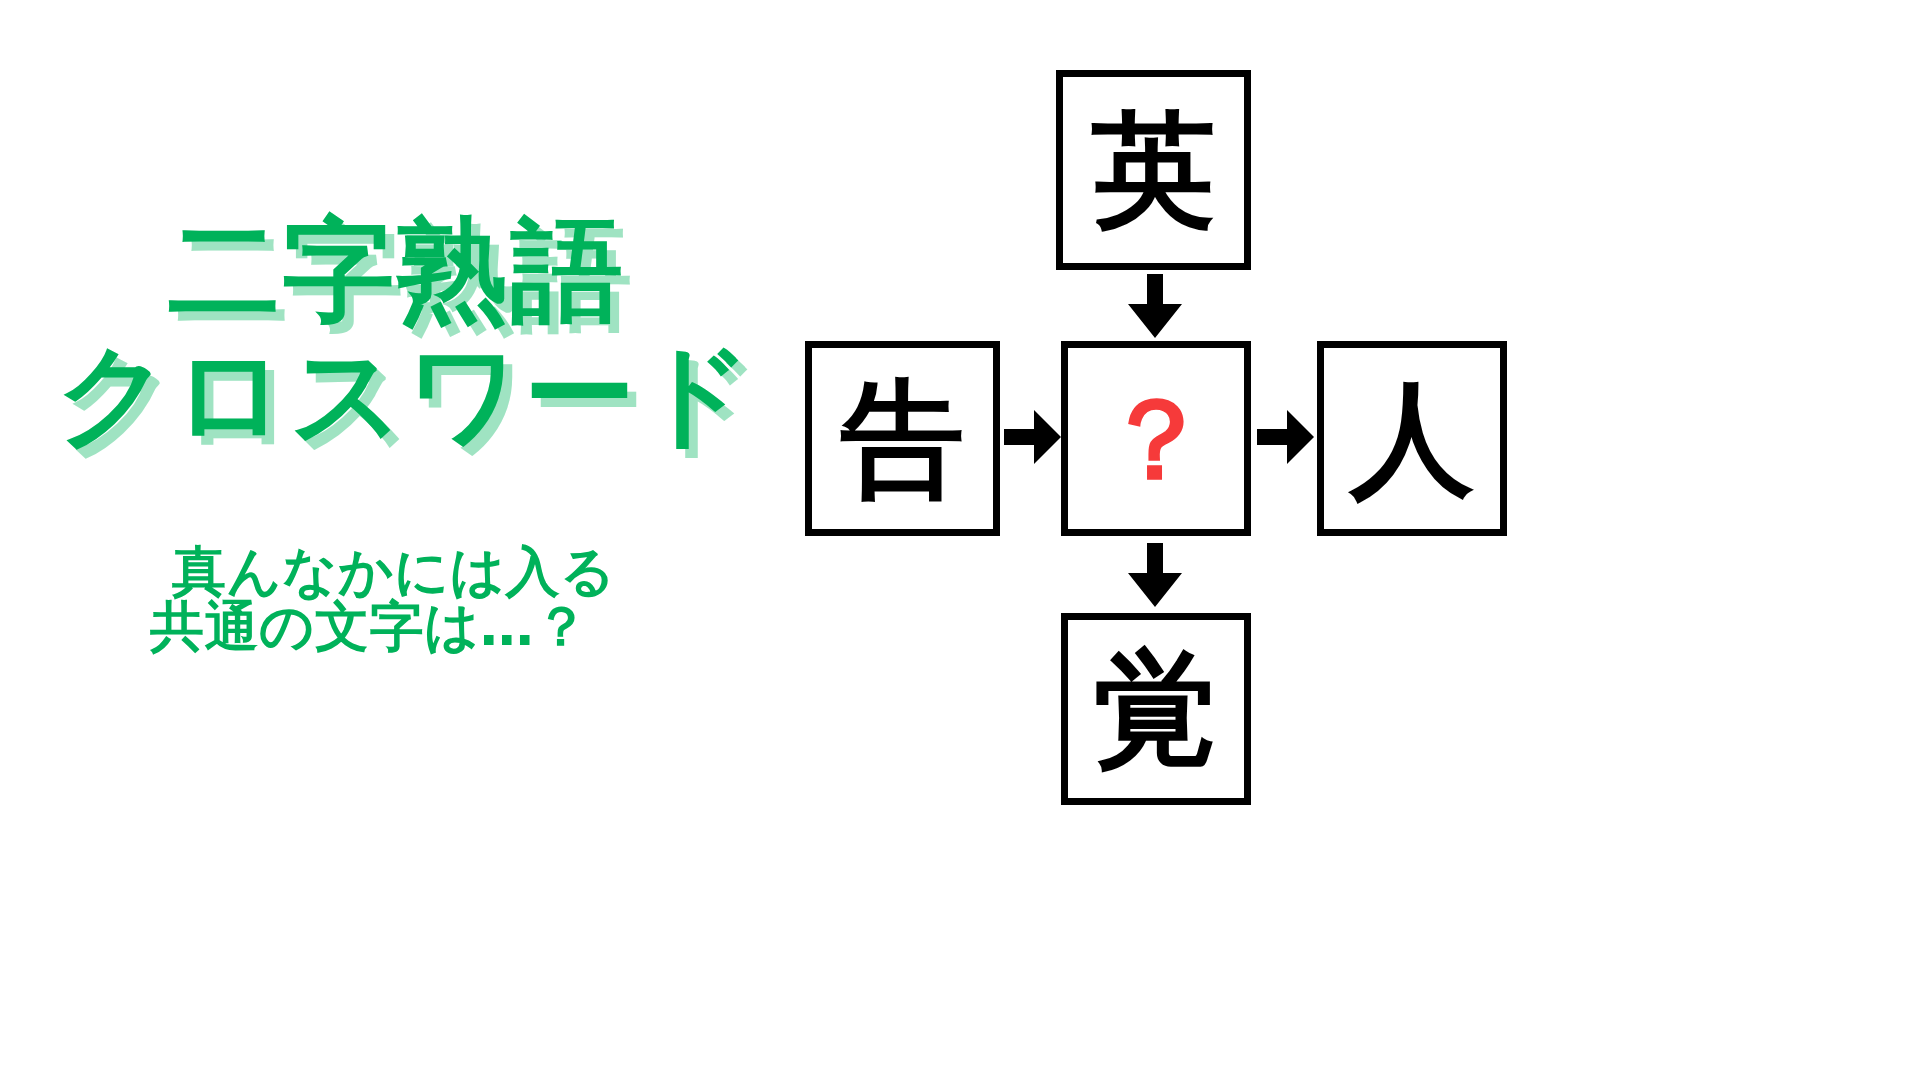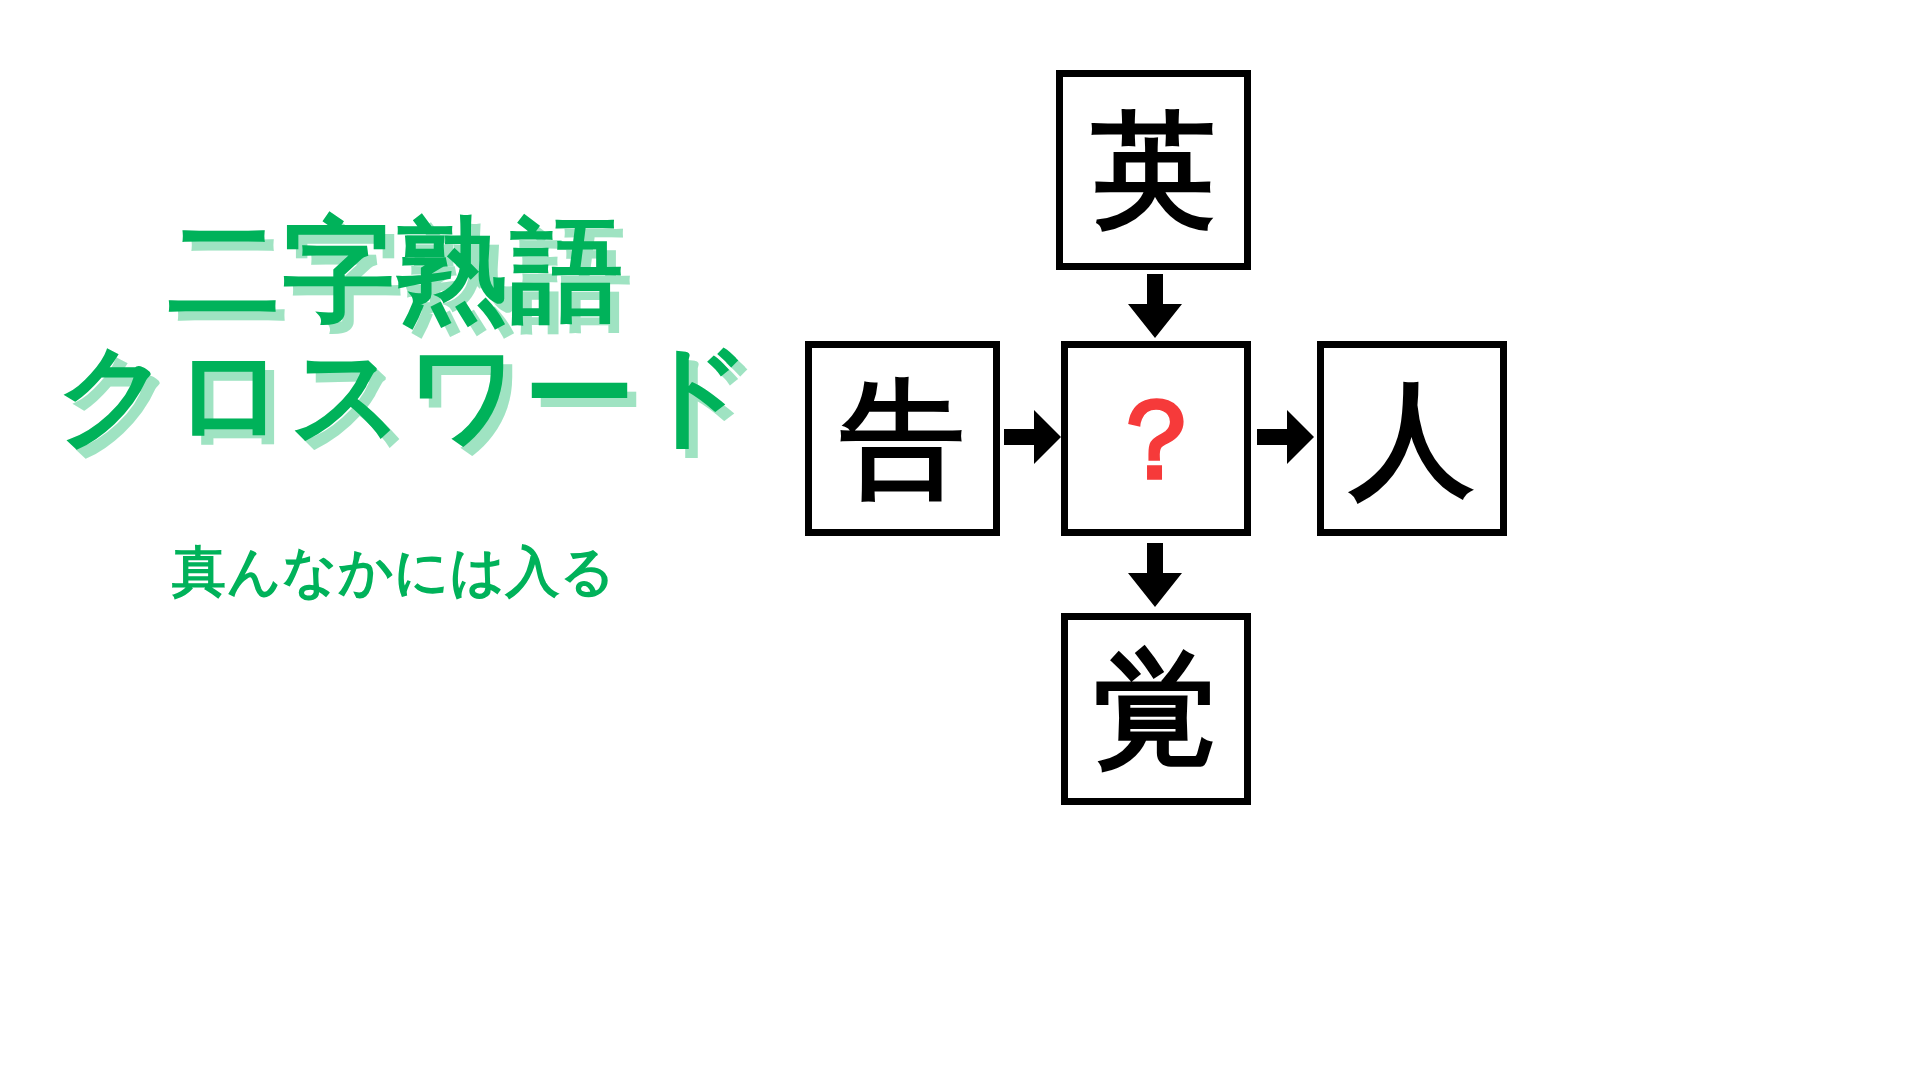--- a/index.html
+++ b/index.html
@@ -104,20 +104,21 @@
 <body>
 
 <div id="left-panel">
 
   <div class="title-line" id="title-line-1">二字熟語</div>
 
   <div class="title-line" id="title-line-2">クロスワード</div>
 
   <div class="subtitle-line" id="subtitle-line-1">真んなかには入る</div>
 
+  <div class="subtitle-line" id="subtitle-line-2">共通の文字は…？</div>
 
 </div>
 
 <div id="puzzle">
 
   <div class="cell" id="cell-top">
     <span class="cell-char">英</span>
   </div>
 
   <div class="arrow" id="arrow-top-down">

